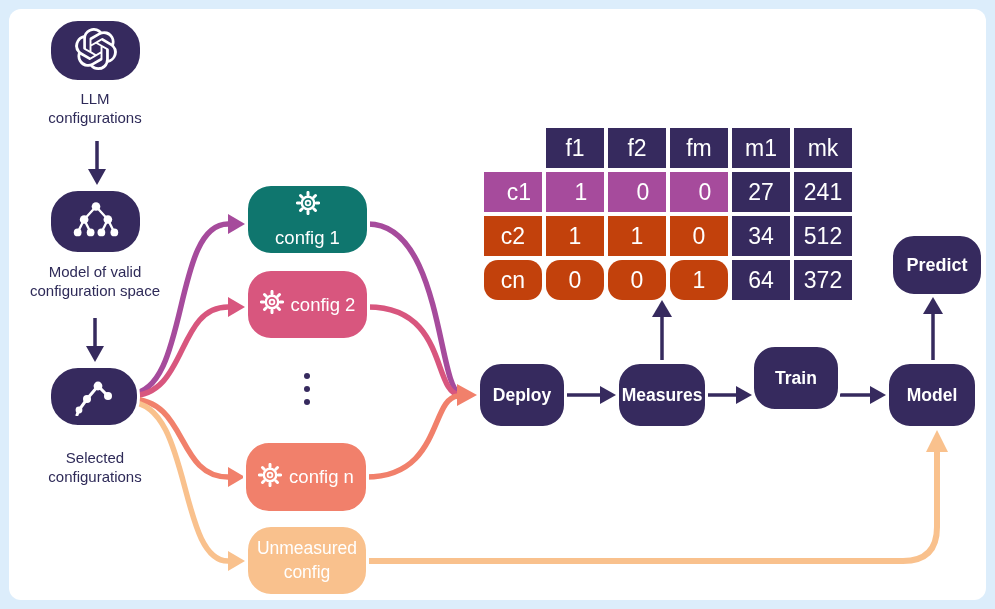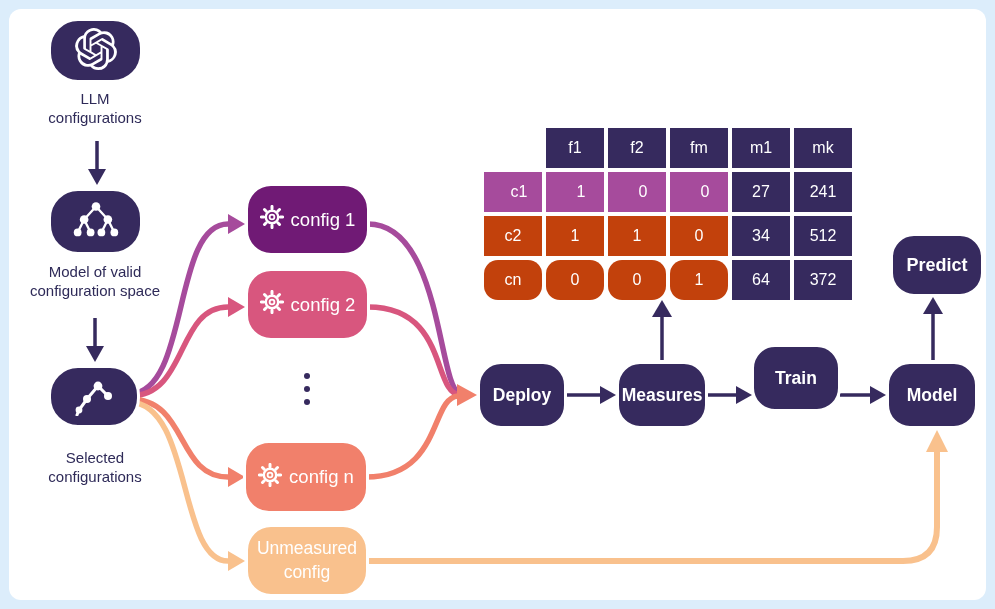--- a/index.html
+++ b/index.html
@@ -15,34 +15,34 @@
   svg.connectors{position:absolute;left:0;top:0;z-index:1;}
   .abs{position:absolute;z-index:2;box-sizing:border-box;}
   .box{
     display:flex;align-items:center;justify-content:center;
     color:#fff;border:3px solid #fff;
   }
   .dark{background:#362a5e;}
   .icon-box{border-radius:30px;}
   .pipe{border-radius:24px;font-weight:700;font-size:17.5px;}
   .config{border-radius:26px;font-size:18.5px;gap:7px;}
-  .cfg1{background:#701a75;}
+  .cfg1{background:#0f766e;flex-direction:column;}
   .cfg2{background:#d8567e;}
   .cfgn{background:#f1806b;}
   .unm{background:#f9c18d;border-radius:26px;font-size:17.5px;line-height:1.35;text-align:center;}
   .lbl{
     color:#2e2a58;font-size:15px;line-height:1.25;text-align:center;z-index:2;
   }
   .table{
     display:grid;grid-template-columns:repeat(6,58px);grid-auto-rows:40px;gap:4px;
     z-index:2;
   }
   .cell{
     display:flex;align-items:center;justify-content:center;
-    color:#fff;font-size:16px;
+    color:#fff;font-size:23px;
   }
   .cell.h,.cell.m{background:#362a5e;}
   .cell.p{background:#a64b9c;padding-left:12px;}
   .cell.k{background:#c2410c;}
   .cell.o{background:#c2410c;border-radius:14px;}
   .cell.empty{background:transparent;}
   .dots{display:flex;flex-direction:column;gap:7px;z-index:2;}
   .dots span{width:6px;height:6px;border-radius:50%;background:#362a5e;}
 </style>
 </head>

